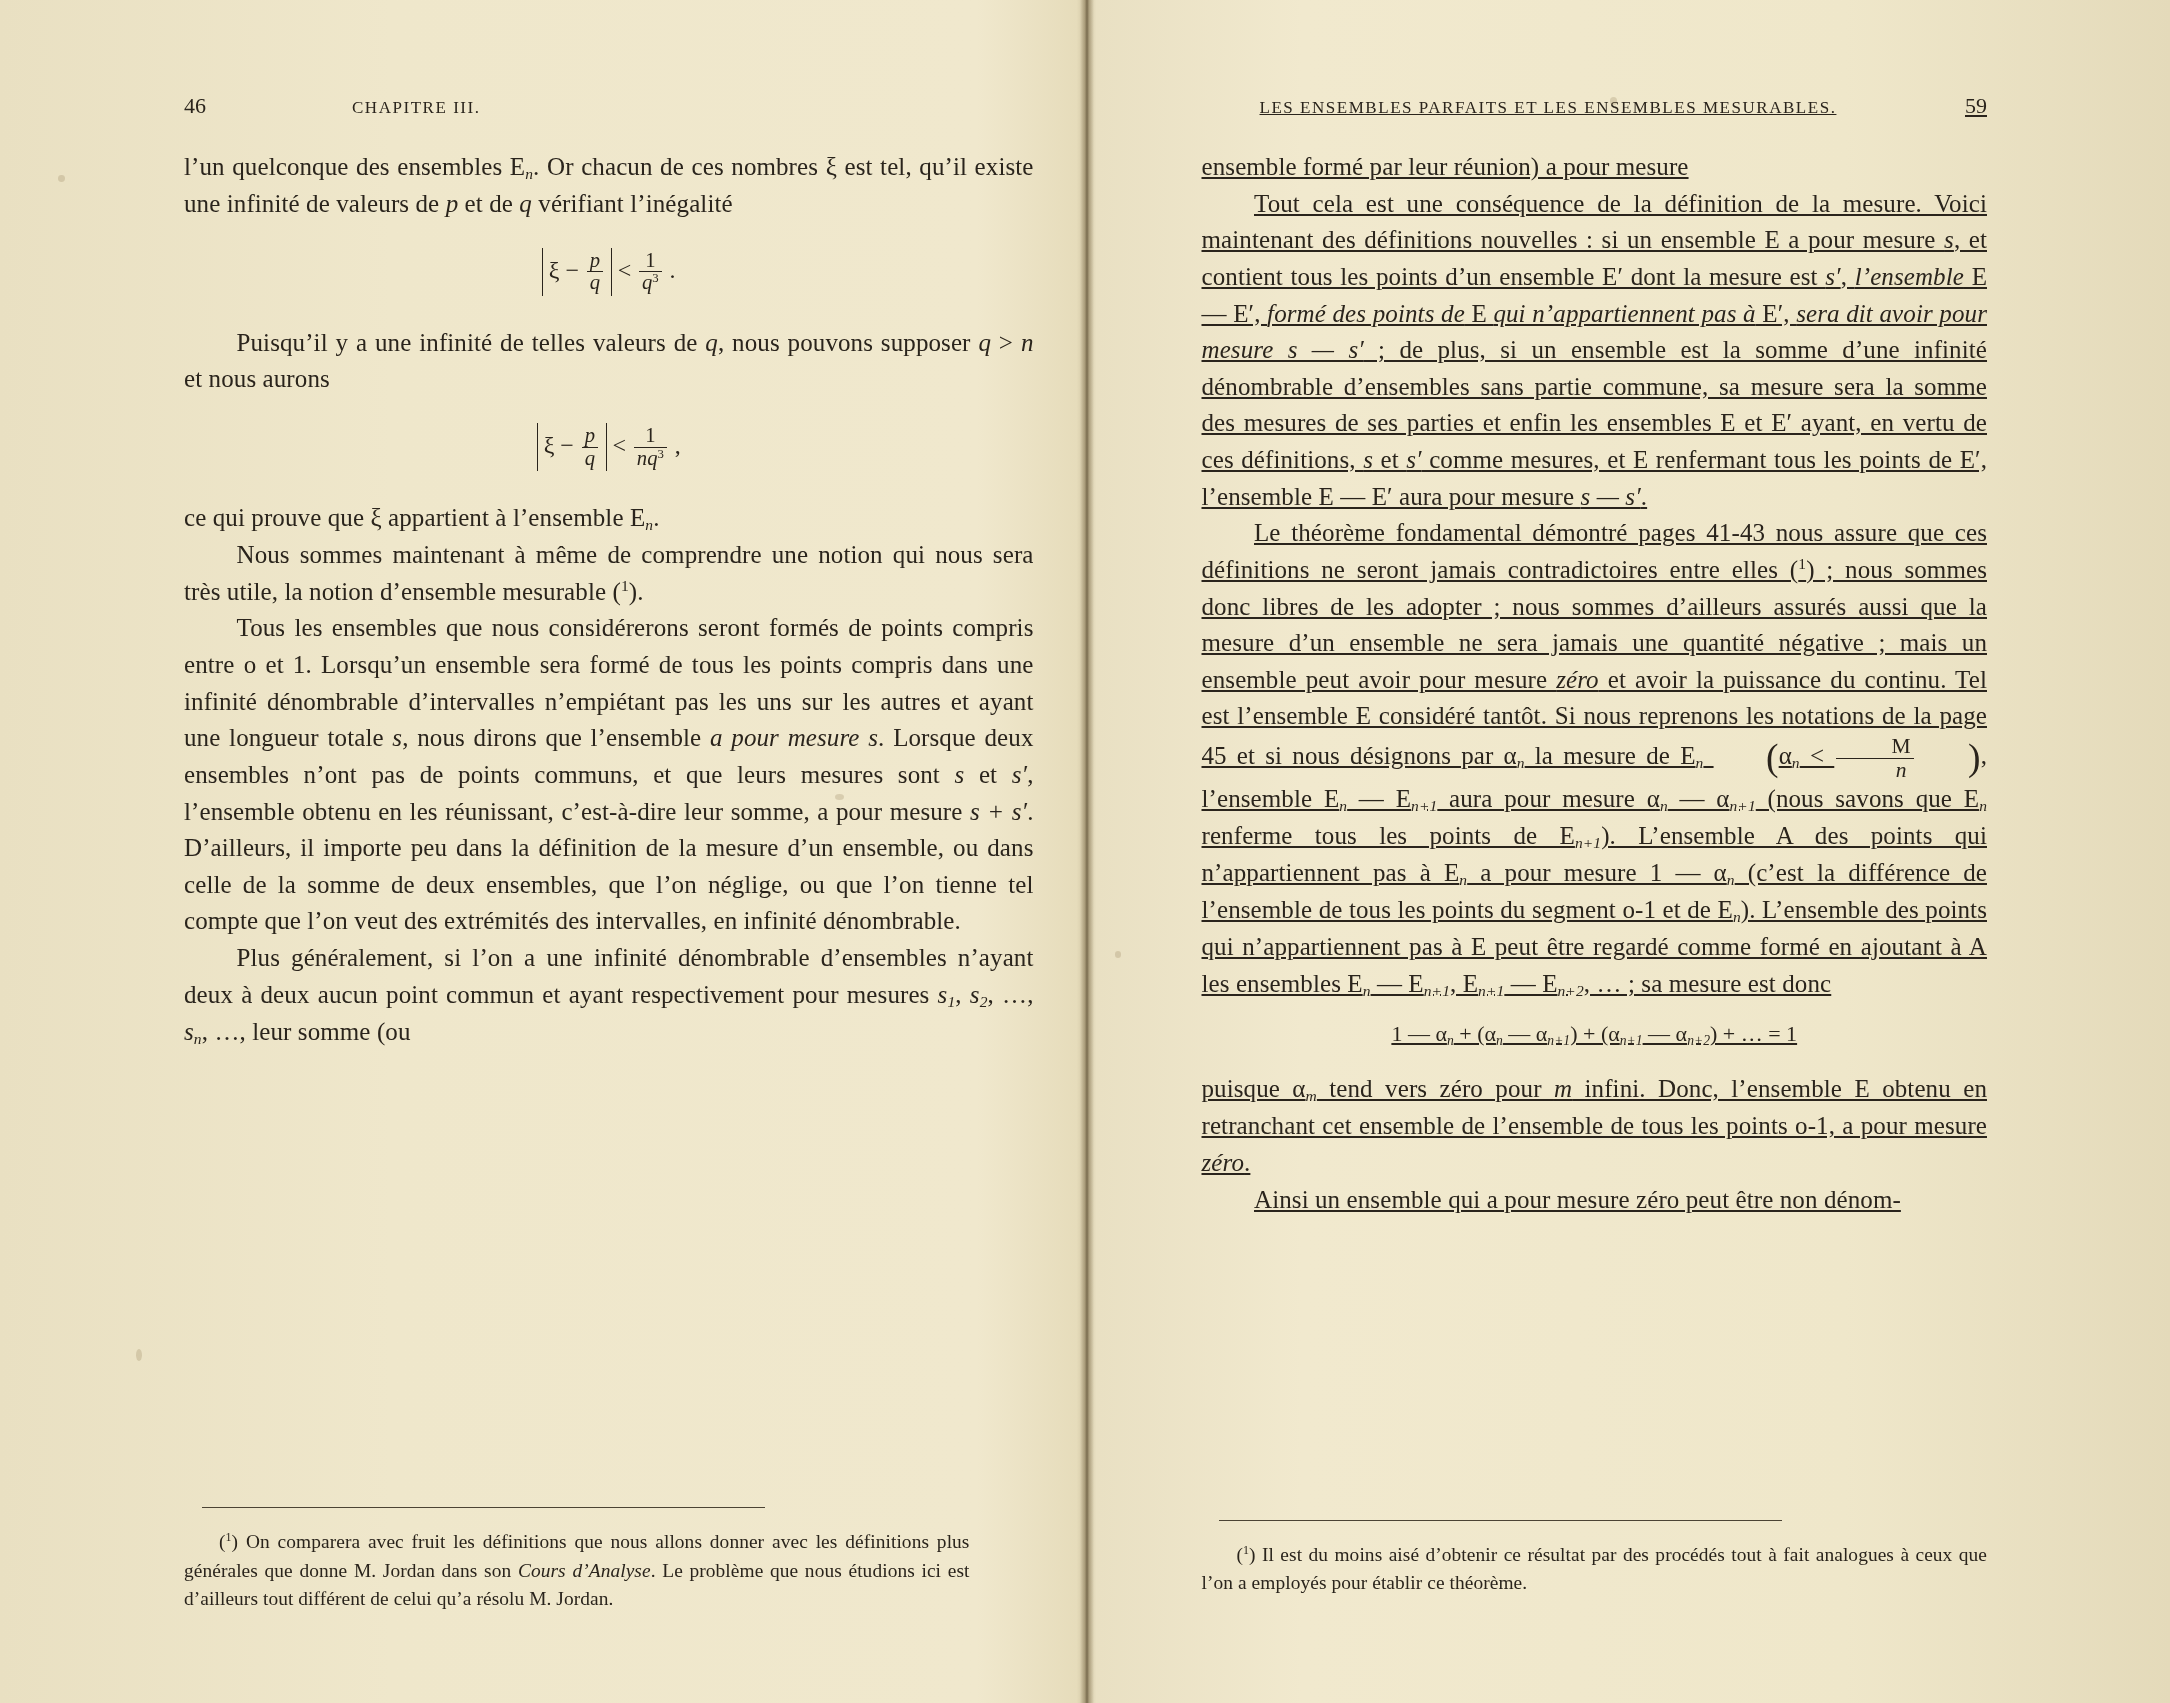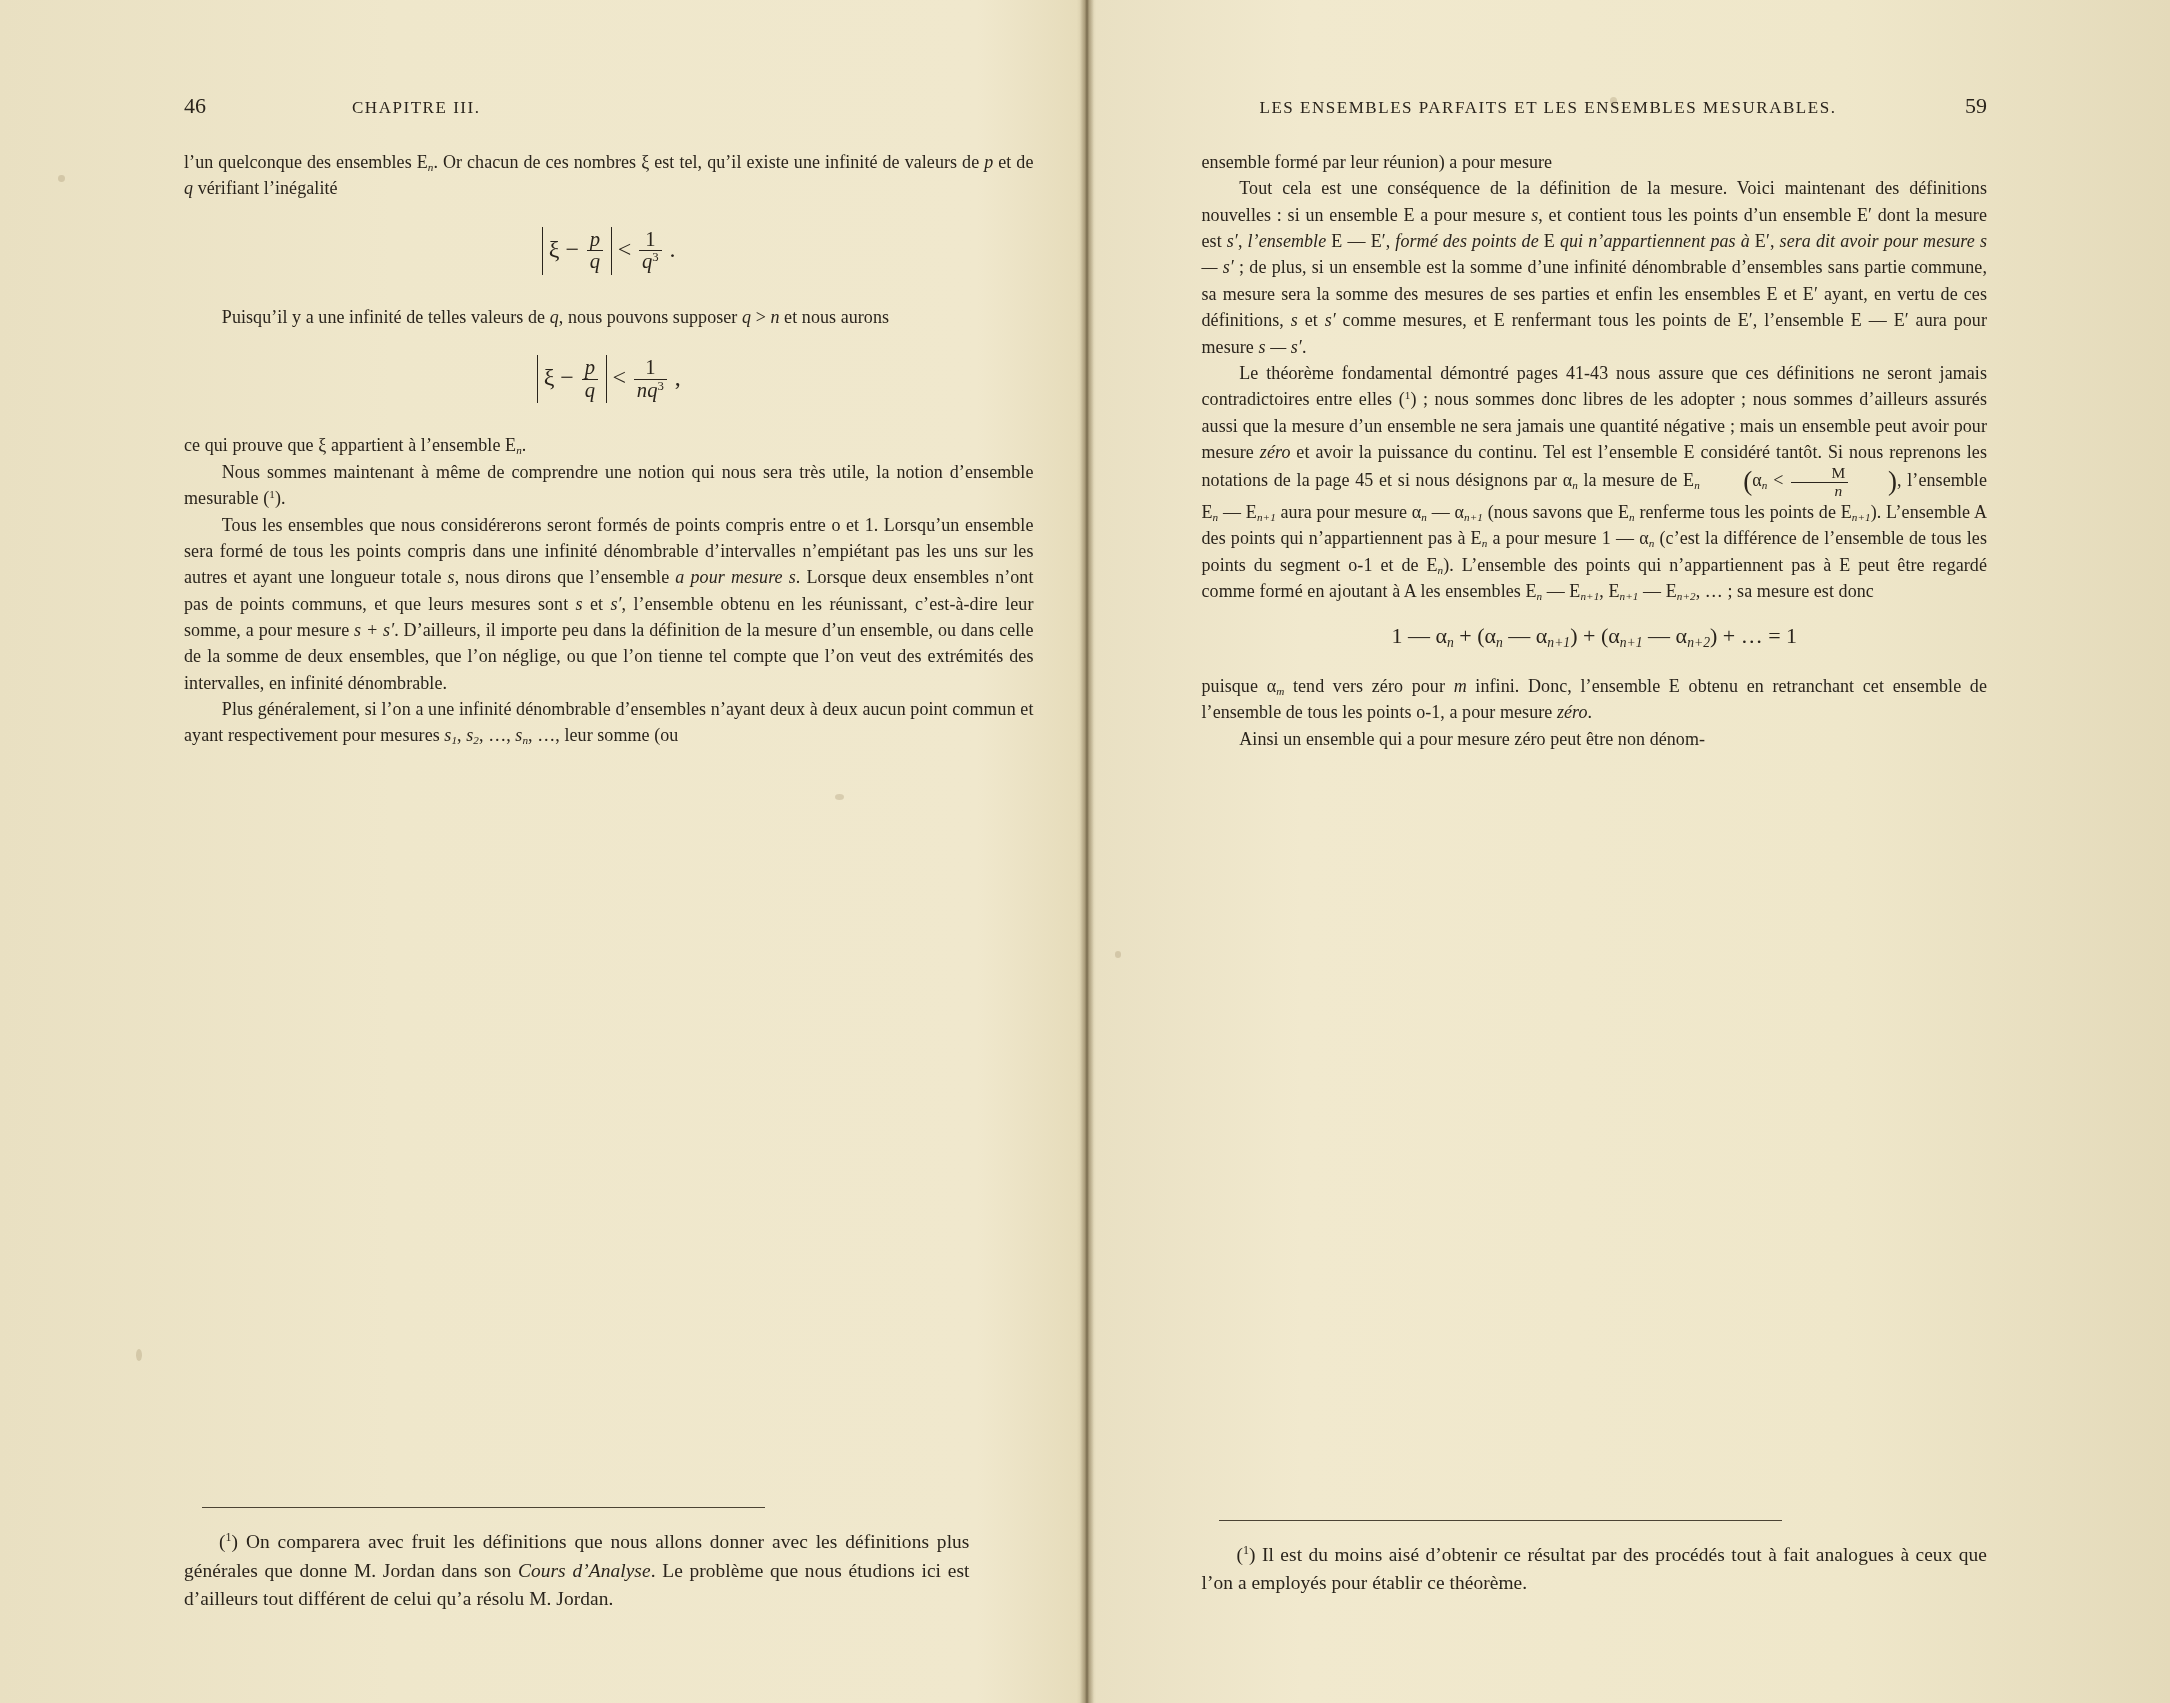--- a/index.html
+++ b/index.html
@@ -21,21 +21,21 @@
     display: flex;
     background: linear-gradient(90deg, #e9e0c2 0%, #efe7cb 18%, #f0e8cd 45%, #e6dcbb 49.6%, #cfc4a2 50%, #e9e0c3 50.5%, #f1e9ce 60%, #efe7ca 85%, #e4daba 100%);
   }
   .page {
     position: relative;
     width: 50%;
     height: 100%;
     box-sizing: border-box;
   }
   .page.left  { padding: 93px 52px 39px 184px; }
-  .page.right { padding: 93px 184px 55px 116px; }
+  .page.right { padding: 93px 184px 55px 116px; text-decoration: underline; }
 
   .gutter {
     position: absolute;
     left: 1080px;
     top: 0;
     width: 13.6px;
     height: 100%;
     background: linear-gradient(90deg, rgba(150,135,100,0.0) 0%, rgba(120,104,70,0.45) 35%, rgba(90,76,48,0.75) 50%, rgba(120,104,70,0.45) 65%, rgba(150,135,100,0.0) 100%);
     pointer-events: none;
   }
@@ -57,21 +57,21 @@
     text-transform: uppercase;
     font-size: 17px;
     letter-spacing: 0.09em;
   }
   .hdr.left-hdr .folio { margin-right: 146px; }
   .hdr.right-hdr { justify-content: space-between; }
   .hdr.right-hdr .runhead { margin-left: 58px; }
 
   p {
     margin: 0;
-    font-size: 18px;
+    font-size: 25px;
     line-height: 1.465;
     text-align: justify;
     text-justify: inter-word;
     letter-spacing: 0.004em;
   }
   p.indent { text-indent: 2.1em; }
 
   .eq {
     text-align: center;
     font-size: 24px;

